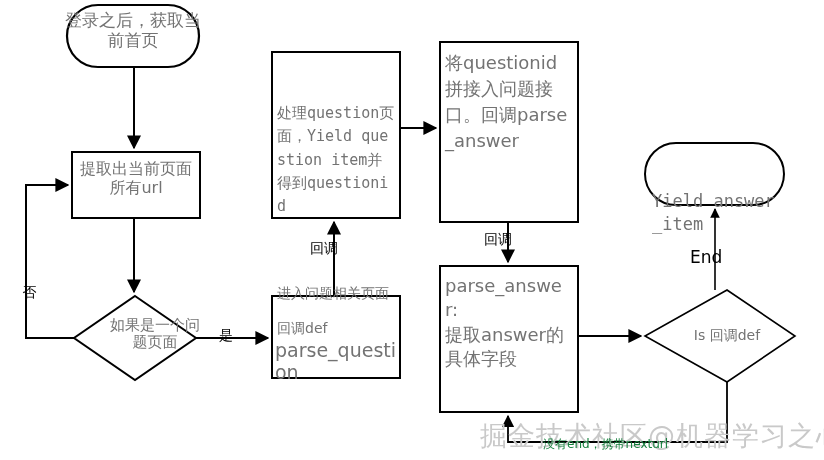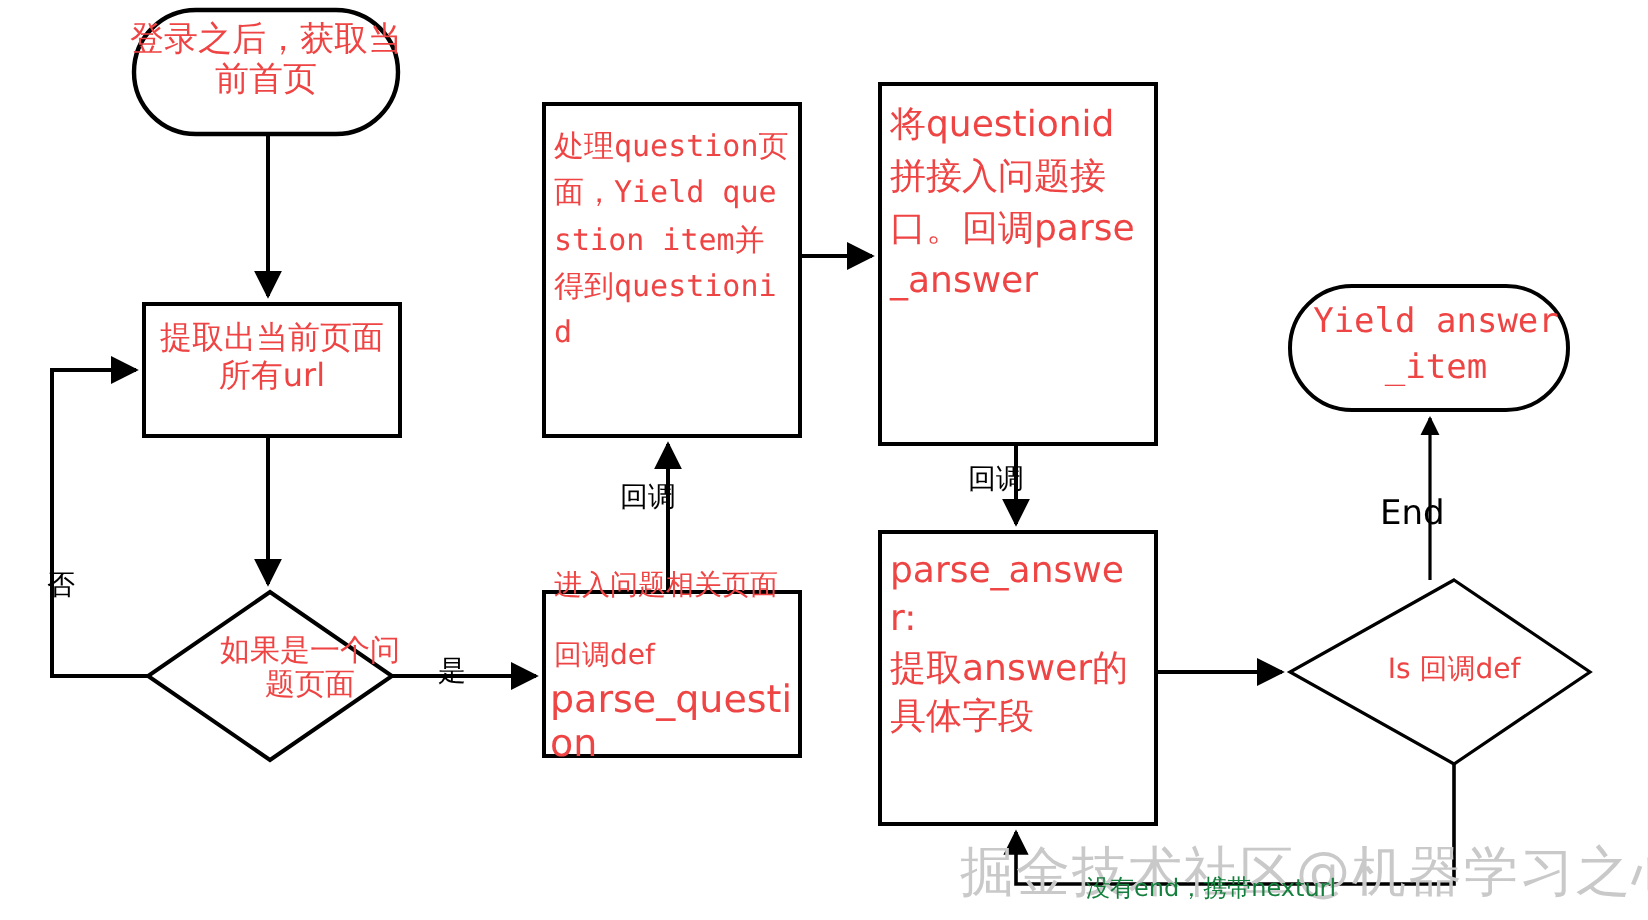--- a/index.html
+++ b/index.html
@@ -18,28 +18,29 @@
   #flow-svg {
     position: absolute;
     left: 0;
     top: 0;
     width: 824px;
     height: 460px;
   }
   .node-text {
     position: absolute;
     box-sizing: border-box;
-    color: #ef4444;
+    color: #737373;
     line-height: 1.18;
     white-space: pre-wrap;
     word-break: break-all;
     pointer-events: none;
   }
   .mono {
     font-family: "DejaVu Sans Mono", monospace;
+    margin-top: 40px;
   }
   .sans {
     font-family: "DejaVu Sans", sans-serif;
   }
   .center {
     text-align: center;
   }
   .left {
     text-align: left;
   }
@@ -142,21 +143,21 @@
 
   <div class="node-text mono left" style="left:277px; top:62px; width:120px; font-size:15px; line-height:1.55;">处理question页面，Yield question item并得到questionid</div>
 
   <div class="node-text sans left" style="left:445px; top:50px; width:128px; font-size:18px; line-height:1.45;">将questionid拼接入问题接口。回调parse_answer</div>
 
   <div class="node-text sans left" style="left:445px; top:274px; width:130px; font-size:18px; line-height:1.35;">parse_answer:
 提取answer的具体字段</div>
 
   <div class="node-text sans center" style="left:663px; top:327px; width:128px; font-size:14px;">Is 回调def</div>
 
-  <div class="node-text mono left" style="left:652px; top:150px; width:132px; font-size:17px; line-height:1.35;text-align:center;">Yield answer_item</div>
+  <div class="node-text mono left" style="left:652px; top:150px; width:132px; font-size:17px; line-height:1.35;">Yield answer_item</div>
 
   <div class="edge-label vertical-label" style="left:21px; top:275px; font-size:14px;">否</div>
 
   <div class="edge-label" style="left:219px; top:327px; font-size:14px;">是</div>
 
   <div class="edge-label" style="left:310px; top:240px; font-size:14px;">回调</div>
 
   <div class="edge-label" style="left:484px; top:231px; font-size:14px;">回调</div>
 
   <div class="edge-label" style="left:690px; top:247px; font-size:17px;">End</div>

